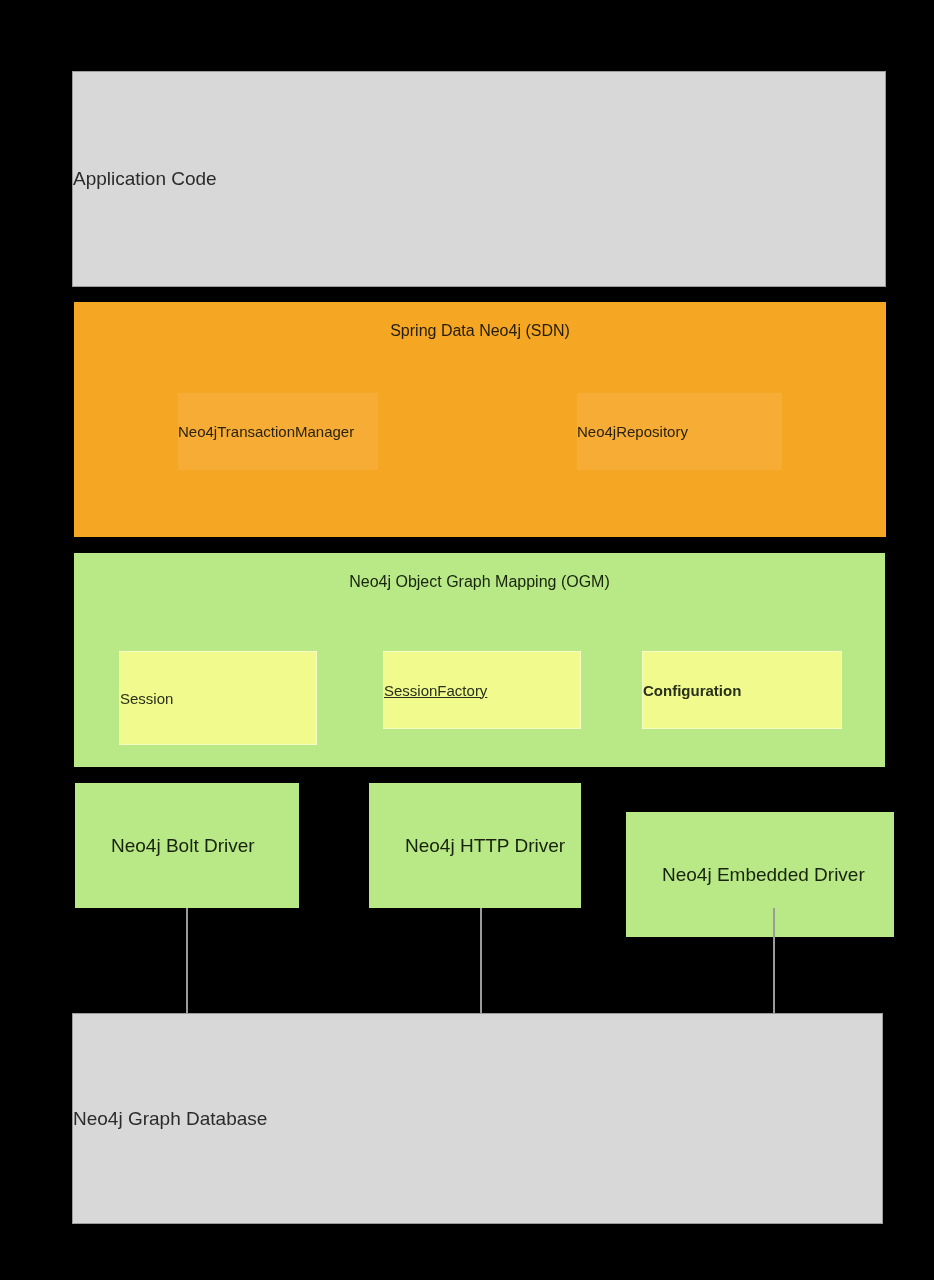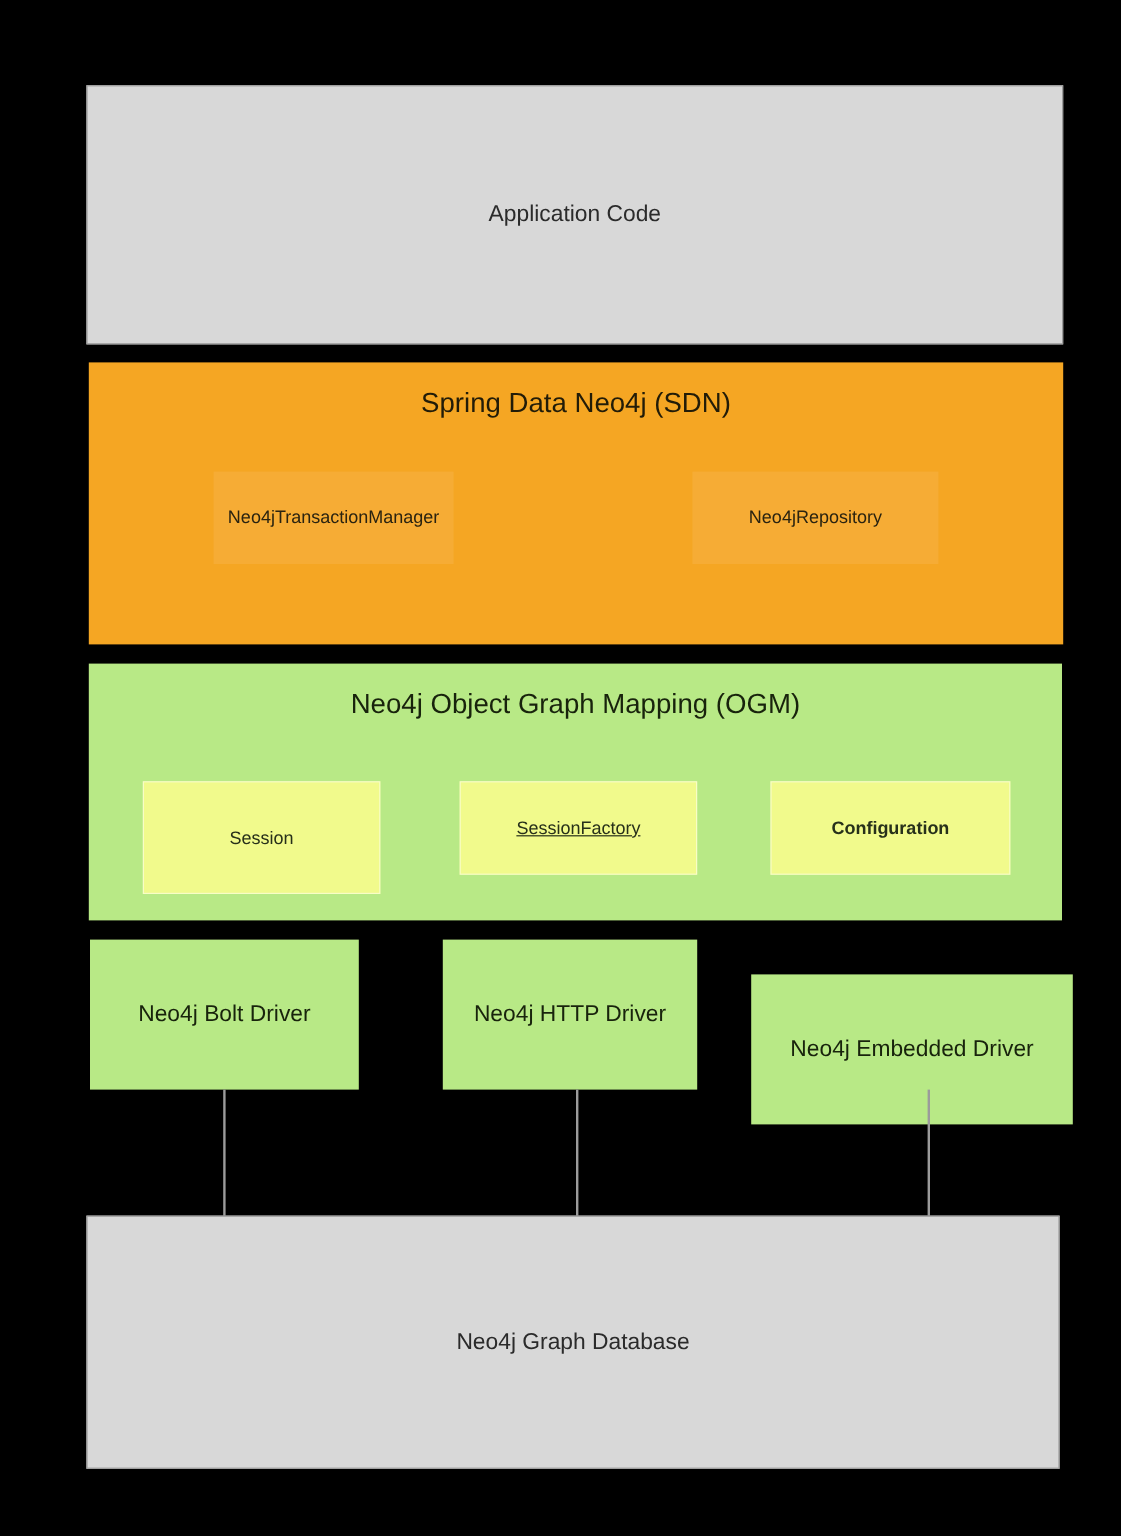--- a/index.html
+++ b/index.html
@@ -11,21 +11,20 @@
   .canvas{
     position:relative;
     width:934px;height:1280px;
     background:var(--bg,#000);
     overflow:hidden;
   }
   .box{
     position:absolute;
     display:flex;
     align-items:center;
-    justify-content:center;
     box-sizing:border-box;
     text-align:center;
   }
   
   .layer-gray{
     background:var(--gray,#d8d8d8);
     border:1px solid var(--gray-border,#9c9c9c);
     color:#2b2b2b;
     font-size:19px;
   }
@@ -33,21 +32,21 @@
   .layer-db{left:72px;top:1013px;width:811px;height:211px;}
   
   .layer-sdn{
     left:74px;top:302px;width:812px;height:235px;
     background:var(--orange,#f5a623);
     display:block;
   }
   .layer-title{
     padding-top:20px;
     text-align:center;
-    font-size:23px;
+    font-size:16px;
     color:#221c08;
   }
   .sdn-inner{
     background:var(--orange-inner,#f6ac35);
     color:#2a2310;
     font-size:15px;
   }
   .sdn-inner-1{left:104px;top:91px;width:200px;height:77px;}
   .sdn-inner-2{left:503px;top:91px;width:205px;height:77px;}
   
@@ -65,20 +64,21 @@
   }
   .ogm-inner-1{left:45px;top:98px;width:198px;height:94px;}
   .ogm-inner-2{left:309px;top:98px;width:198px;height:78px;text-decoration:underline;}
   .ogm-inner-3{left:568px;top:98px;width:200px;height:78px;font-weight:bold;}
   
   .driver{
     top:783px;height:125px;
     background:var(--green,#b8e986);
     color:#18230c;
     font-size:19px;
+    padding-left:36px;
   }
   .driver-1{left:75px;width:224px;}
   .driver-2{left:369px;width:212px;}
   .driver-3{left:626px;width:268px;margin-top:29px;}
   
   .connector{
     position:absolute;
     top:908px;height:105px;width:2px;
     background:var(--connector,#9b9b9b);
   }

